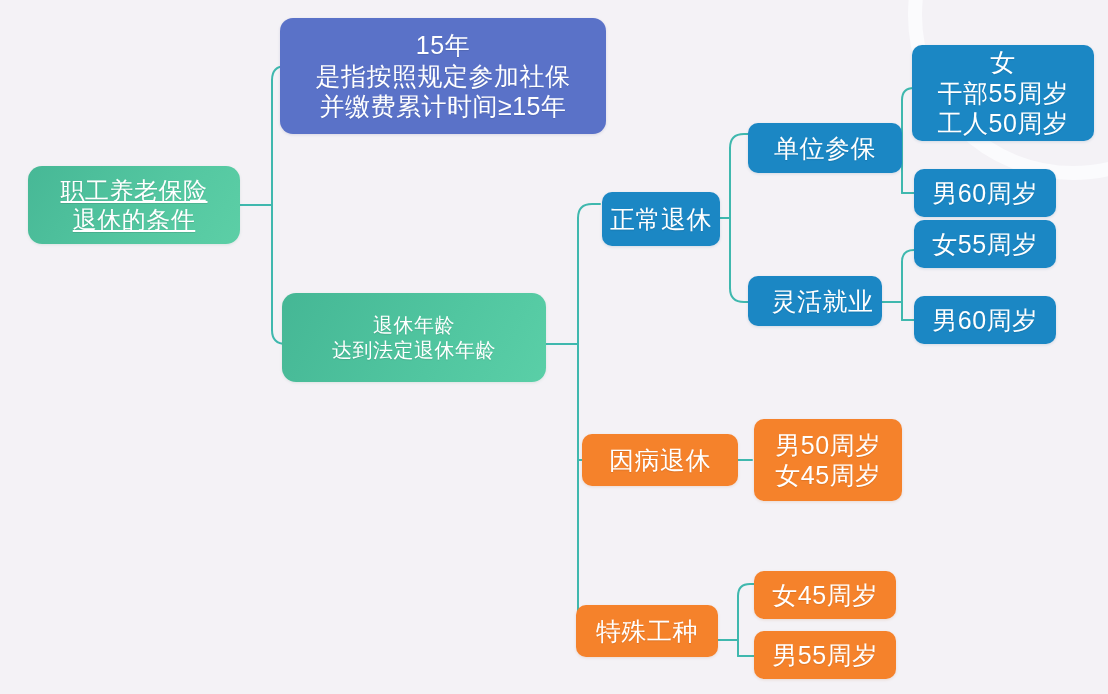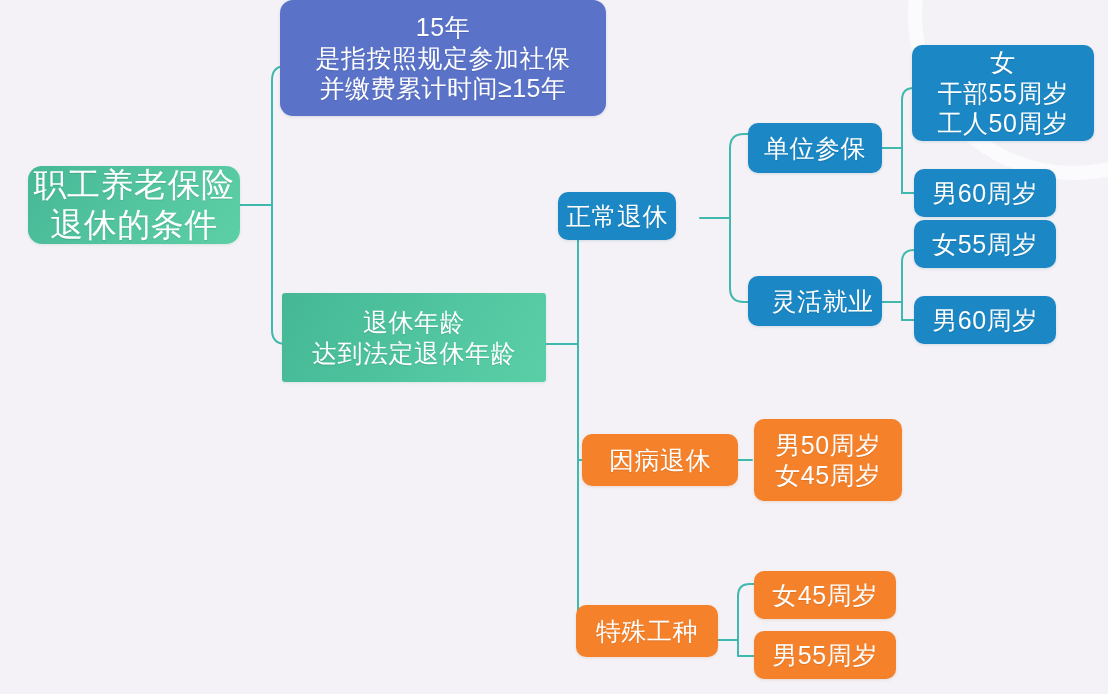--- a/index.html
+++ b/index.html
@@ -50,28 +50,29 @@
     color: #ffffff;
     border-radius: 12px;
     line-height: 1.22;
     white-space: pre-line;
     letter-spacing: 0.5px;
     text-shadow: 0 1px 1px rgba(0,0,0,0.10);
     z-index: 2;
   }
   .node-root {
     background: linear-gradient(125deg, #47b896 0%, #53c6a0 55%, #5ccfa6 100%);
-    font-size: 33px;
+    font-size: 24px;
     border-radius: 14px;
     box-shadow: 0 1px 3px rgba(60,120,100,0.13);
+    text-decoration: underline;
   }
   .node-green {
     background: linear-gradient(120deg, #45b795 0%, #51c6a0 60%, #5acfa7 100%);
-    font-size: 25px;
-    border-radius: 3px;
+    font-size: 20px;
+    border-radius: 14px;
     box-shadow: 0 1px 3px rgba(60,120,100,0.13);
   }
   .node-purple {
     background: #5a72c8;
     font-size: 25px;
     border-radius: 13px;
     box-shadow: 0 1px 3px rgba(50,60,120,0.14);
   }
   .node-blue {
     background: #1b87c4;
@@ -140,30 +141,30 @@
       <path d="M738 596 L738 640"></path>
       <path d="M738 640 L738 656"></path>
       <path d="M738 596 Q738 584 750 584 L758 584"></path>
       <path d="M738 656 L750 656 L758 656"></path>
     </g>
   </svg>
 
   <div class="node node-root" style="left:28px; top:166px; width:212px; height:78px;">职工养老保险
 退休的条件</div>
 
-  <div class="node node-purple" style="left:280px; top:0; width:326px; height:116px;">15年
+  <div class="node node-purple" style="left:280px; top:18px; width:326px; height:116px;">15年
 是指按照规定参加社保
 并缴费累计时间≥15年</div>
 
   <div class="node node-green" style="left:282px; top:293px; width:264px; height:89px;">退休年龄
 达到法定退休年龄</div>
 
-  <div class="node node-blue" style="left:558px; top:192px; width:118px; height:48px;">正常退休</div>
+  <div class="node node-blue" style="left:602px; top:192px; width:118px; height:54px;">正常退休</div>
 
-  <div class="node node-blue" style="left:748px; top:123px; width:134px; height:50px;">单位参保</div>
+  <div class="node node-blue" style="left:748px; top:123px; width:154px; height:50px;">单位参保</div>
 
   <div class="node node-blue" style="left:912px; top:45px; width:182px; height:96px;">女
 干部55周岁
 工人50周岁</div>
 
   <div class="node node-blue" style="left:914px; top:169px; width:142px; height:48px;">男60周岁</div>
 
   <div class="node node-blue" style="left:748px; top:276px; width:134px; height:50px;padding-left:15px;">灵活就业</div>
 
   <div class="node node-blue" style="left:914px; top:220px; width:142px; height:48px;">女55周岁</div>

